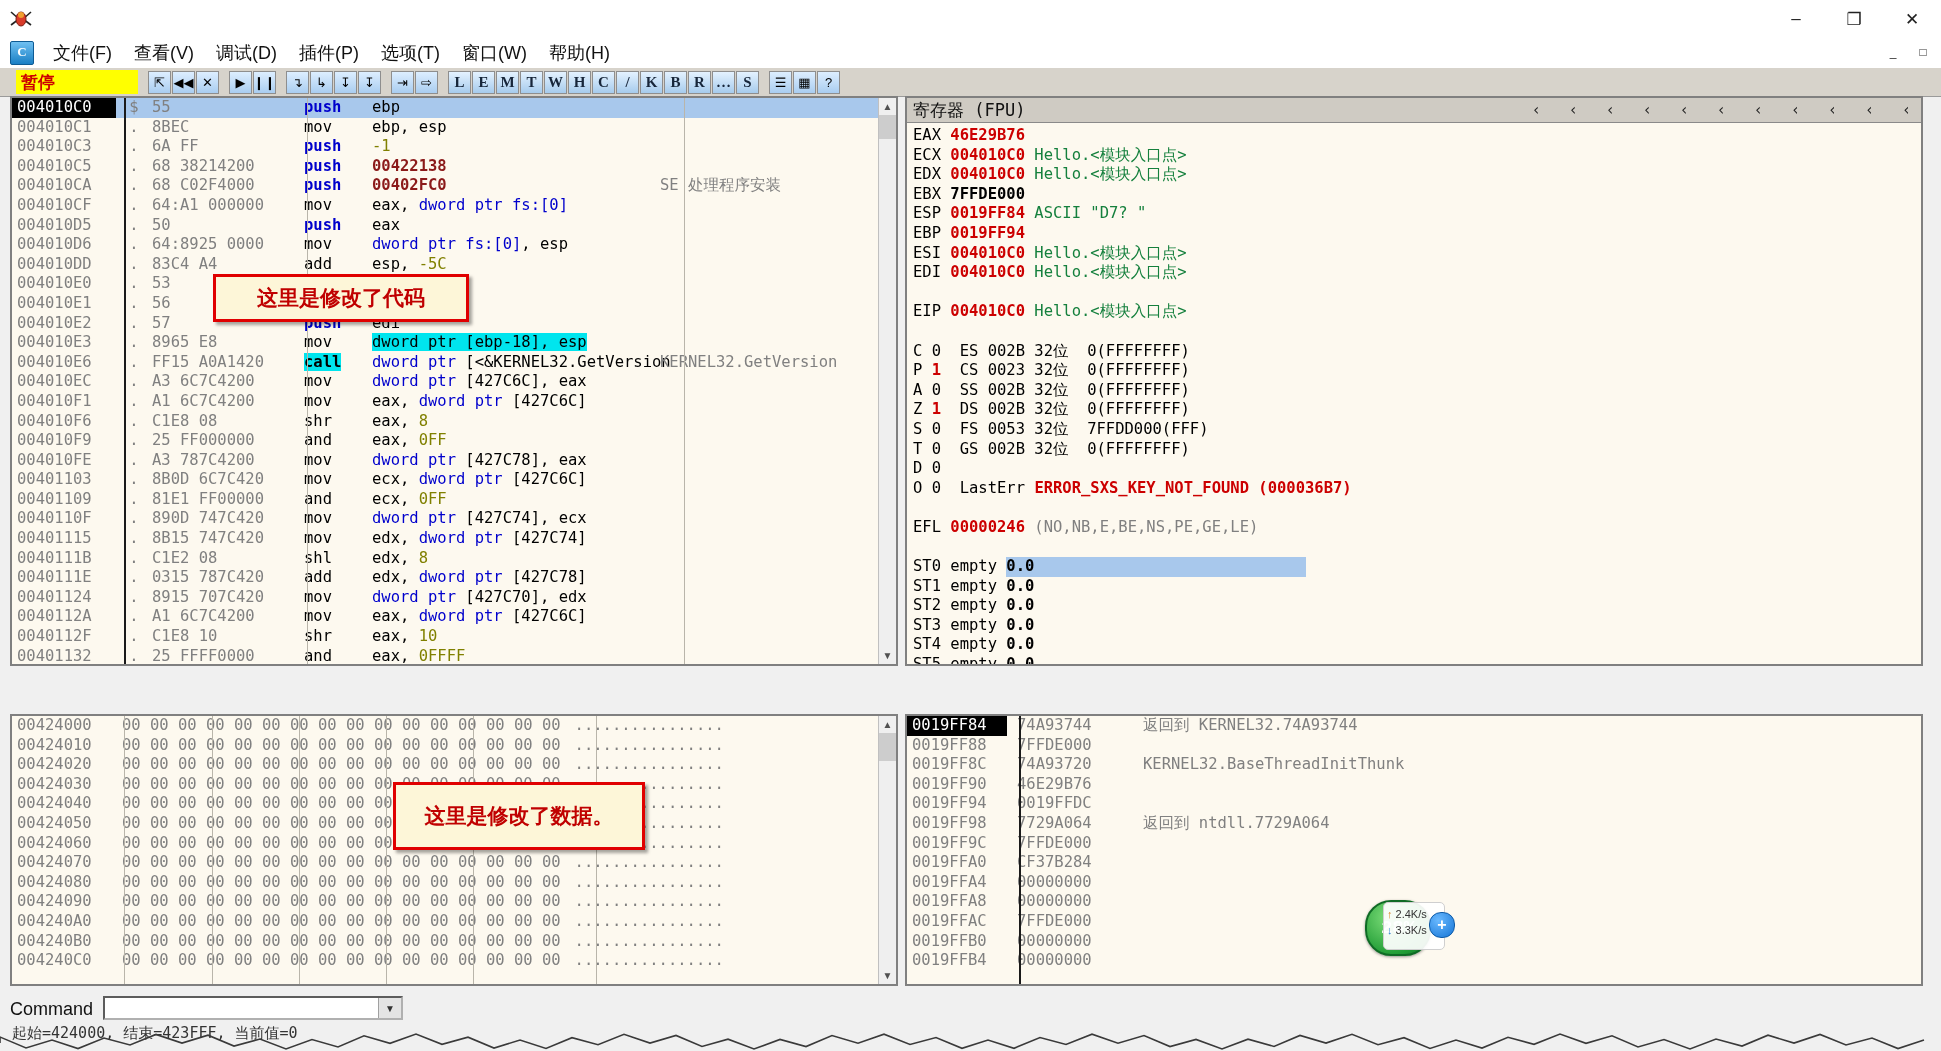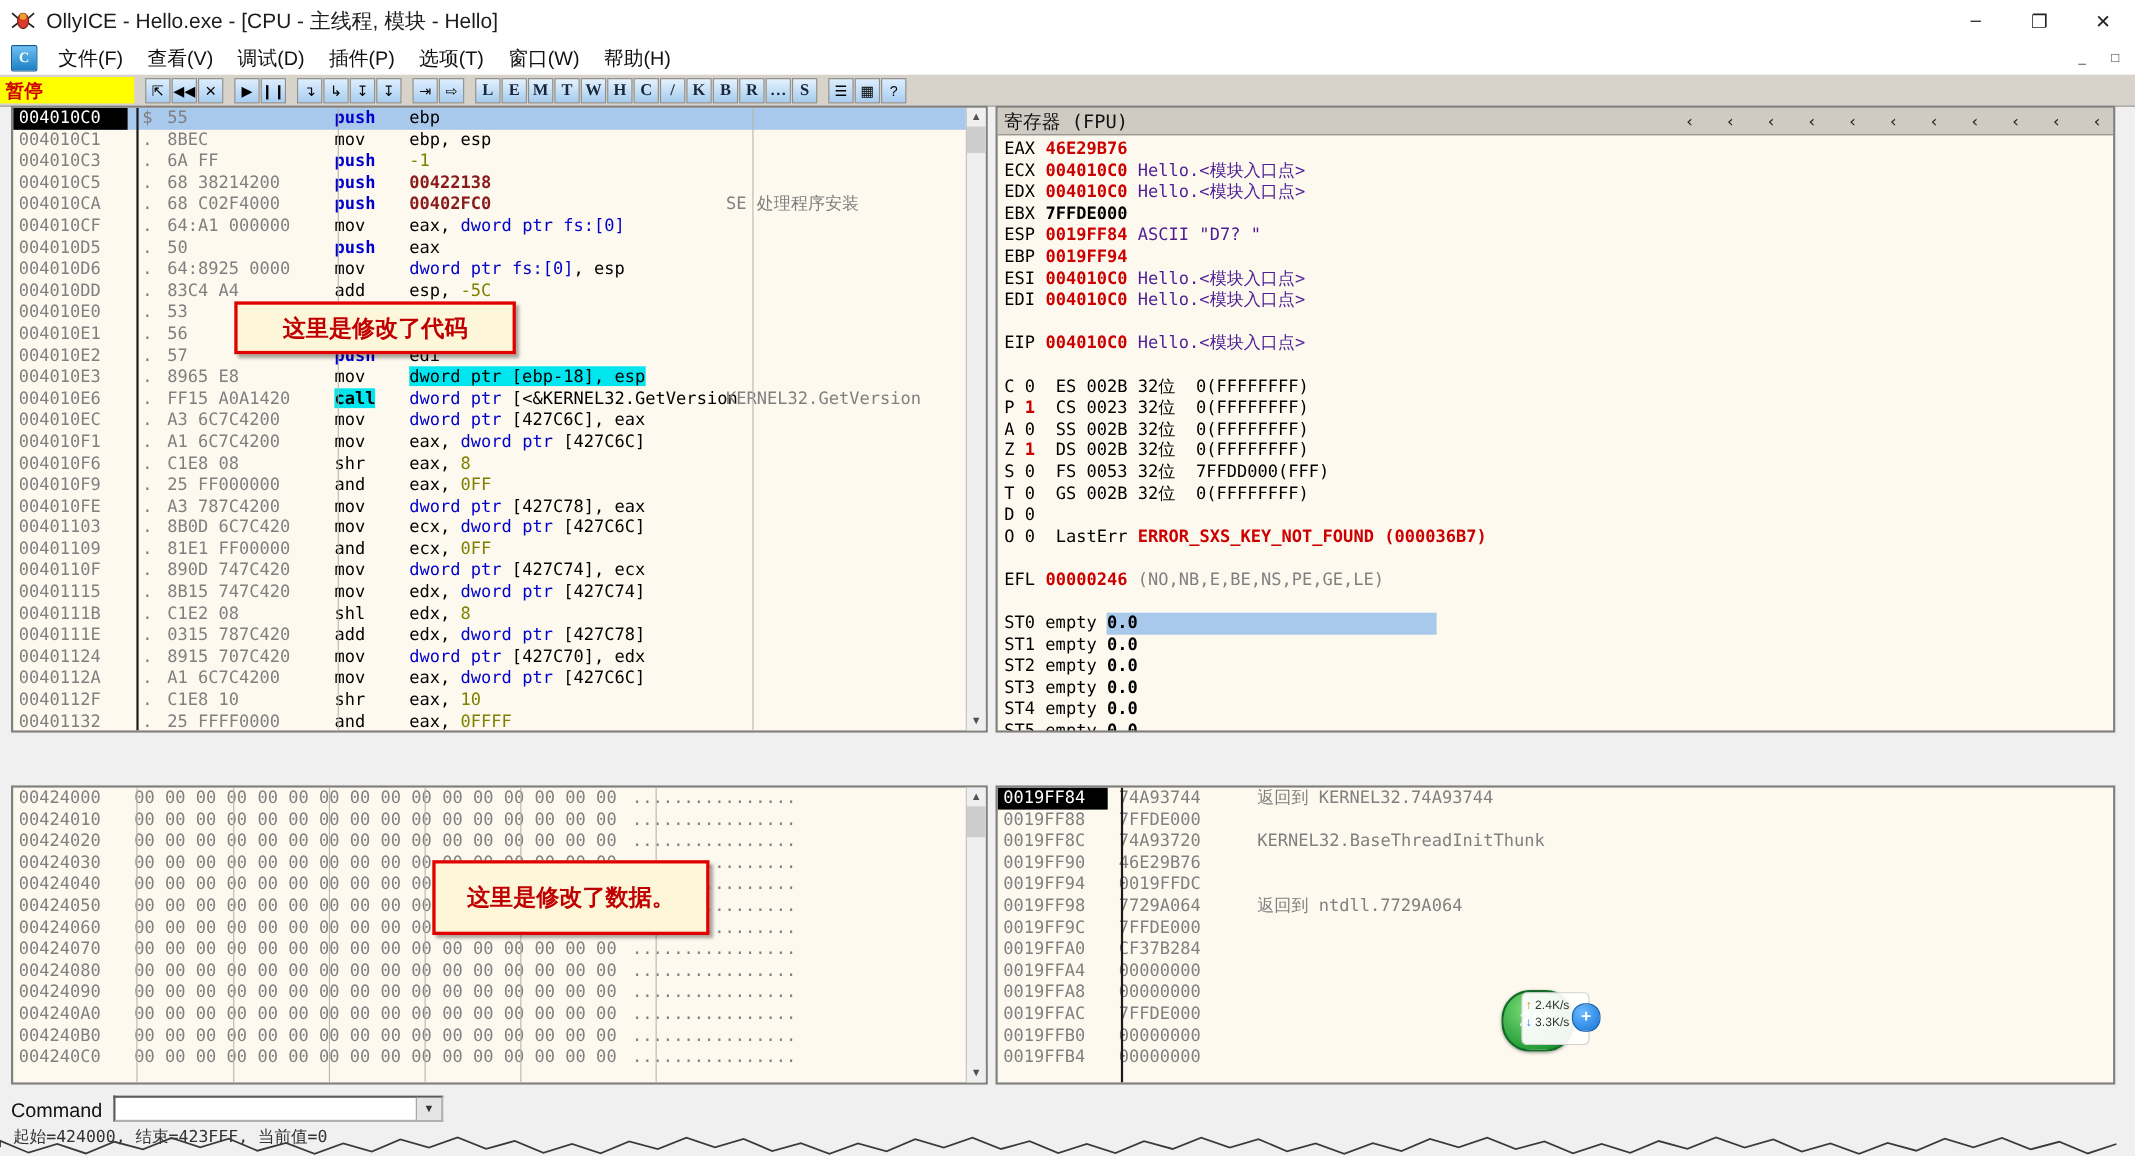--- a/index.html
+++ b/index.html
@@ -55,21 +55,21 @@
   .menu-right{margin-left:auto;display:flex;align-items:center;padding-right:10px;gap:14px;}
   .mini-btn{width:16px;height:14px;color:#333;font-size:12px;line-height:12px;text-align:center;}
 
   
   .toolbar{
     position:absolute;left:0;top:68px;width:1941px;height:28px;
     background:#d7d3cb;display:flex;align-items:center;
     border-bottom:1px solid #9a9a9a;
   }
   .status-pill{
-    width:122px;height:24px;margin-left:0;
+    width:122px;height:24px;margin-left:16px;
     background:#ffff00;color:#cc0000;
     font-family:"DejaVu Sans Mono", monospace;font-weight:bold;font-size:17px;
     display:flex;align-items:center;padding-left:5px;box-sizing:border-box;
   }
   .tb-group{display:flex;align-items:center;margin-left:10px;gap:1px;}
   .tb-btn{
     width:23px;height:23px;box-sizing:border-box;
     border:1px solid #8e8e8e;background:#f7f4ec;
     display:flex;align-items:center;justify-content:center;
     font-size:13px;position:relative;
@@ -121,21 +121,21 @@
     display:flex;align-items:center;padding-left:6px;
     font-family:"DejaVu Sans Mono", monospace;font-size:17px;color:#111;
     justify-content:space-between;
   }
   .chevs{display:flex;gap:28px;padding-right:10px;color:#222;font-size:15px;}
   .reg-body{padding:3px 0 0 6px;}
   .reg-line{height:19.6px;}
   .rname{color:#000;}
   .rval{color:#cc0000;font-weight:bold;}
   .rval2{color:#000;font-weight:bold;}
-  .rtxt{color:#4c1d95;}
+  .rtxt{color:#15803d;}
   .rgray{color:#808080;}
   .flag1{color:#cc0000;font-weight:bold;}
   .flag0{color:#000;}
   .sthl{background:#a8c8ec;}
 
   
   #infobar{left:10px;top:668px;width:888px;height:44px;border:2px solid #808080;background:#fdf9ef;}
   #infobar .mono{padding:3px 0 0 6px;color:#000;}
 
   
@@ -246,21 +246,20 @@
         <g stroke="#222" stroke-width="1.6" fill="none">
           <line x1="3" y1="6" x2="11" y2="13"></line>
             <line x1="3" y1="19" x2="11" y2="13"></line>
           <line x1="23" y1="6" x2="15" y2="13"></line>
             <line x1="23" y1="19" x2="15" y2="13"></line>
         </g>
         <ellipse cx="13" cy="13" rx="5" ry="7" fill="#d93b2b" stroke="#7d1d12" stroke-width="1"></ellipse>
         <ellipse cx="13" cy="9" rx="3" ry="3" fill="#f0a030"></ellipse>
       </svg>
     </div>
-    <div class="title-text">OllyICE - Hello.exe - [CPU - 主线程, 模块 - Hello]</div>
     <div class="win-btns">
       <div class="win-btn">–</div>
       <div class="win-btn">❐</div>
       <div class="win-btn close">✕</div>
     </div>
   </div>
 
   <div class="menubar">
     <div class="menu-appicon">C</div>
     <div class="menu-item">文件(F)</div>

